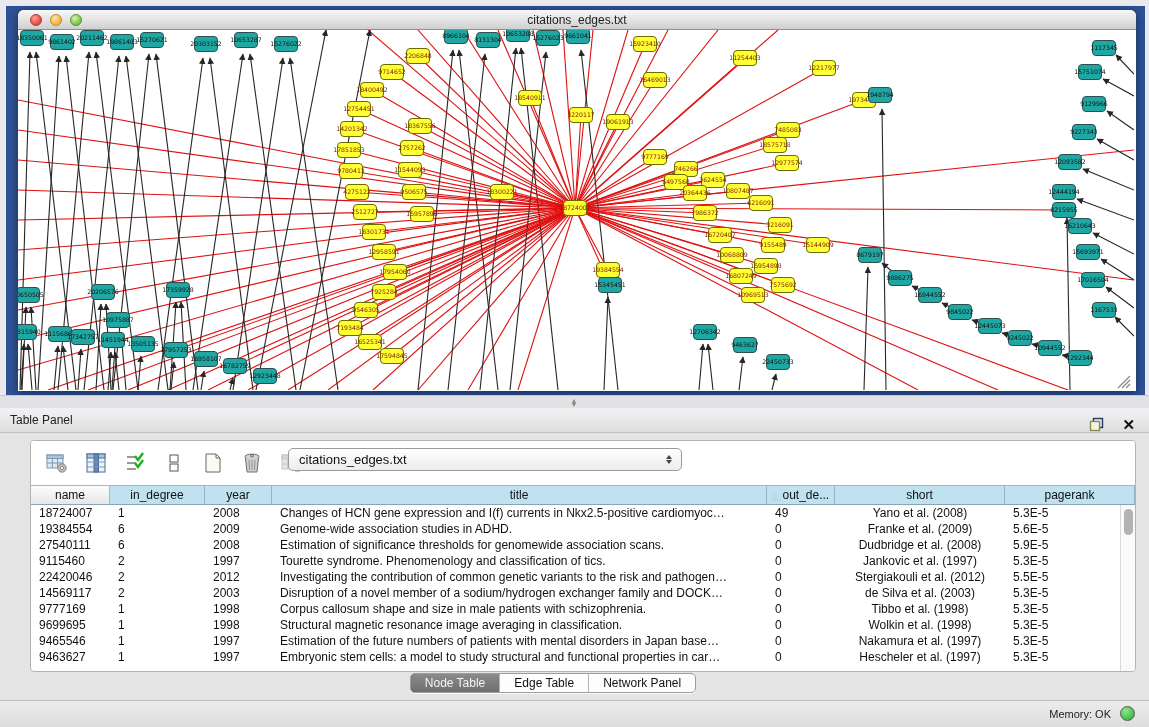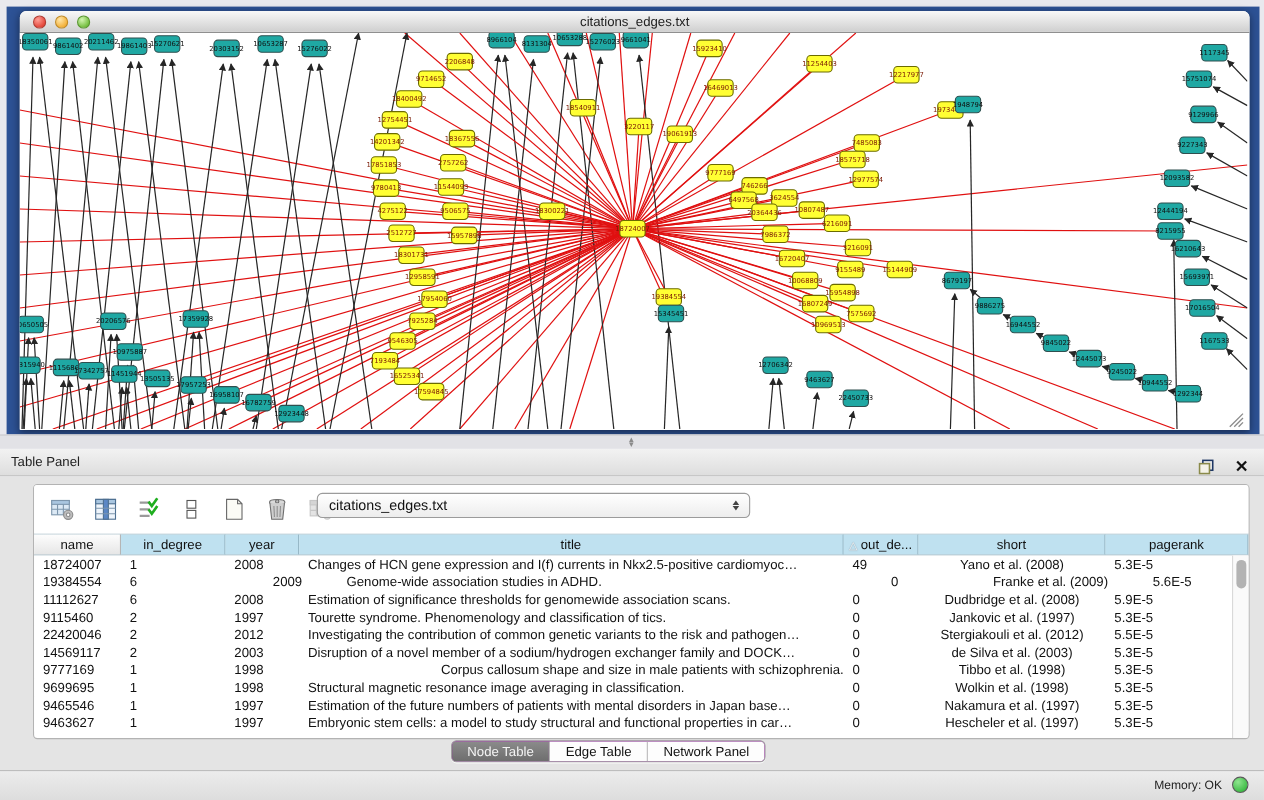--- a/index.html
+++ b/index.html
@@ -806,28 +806,28 @@
             <div class="td" style="width: 95px;">1</div>
             <div class="td" style="width: 67px;">2008</div>
             <div class="td" style="width: 495px;">Changes of HCN gene expression and I(f) currents in Nkx2.5-positive cardiomyoc…</div>
             <div class="td" style="width: 68px;">49</div>
             <div class="td center" style="width: 170px;">Yano et al. (2008)</div>
             <div class="td" style="width: 115px; flex: 1 1 0%;">5.3E-5</div>
           </div>
           <div class="tr">
             <div class="td" style="width: 79px;">19384554</div>
             <div class="td" style="width: 95px;">6</div>
-            <div class="td" style="width: 67px; margin-left: 35px;">2009</div>
+            <div class="td" style="width: 67px;">2009</div>
             <div class="td" style="width: 495px;">Genome-wide association studies in ADHD.</div>
             <div class="td" style="width: 68px;">0</div>
             <div class="td center" style="width: 170px;">Franke et al. (2009)</div>
             <div class="td" style="width: 115px; flex: 1 1 0%;">5.6E-5</div>
           </div>
           <div class="tr">
-            <div class="td" style="width: 79px;">11112627</div>
+            <div class="td" style="width: 79px;">27540111</div>
             <div class="td" style="width: 95px;">6</div>
             <div class="td" style="width: 67px;">2008</div>
             <div class="td" style="width: 495px;">Estimation of significance thresholds for genomewide association scans.</div>
             <div class="td" style="width: 68px;">0</div>
             <div class="td center" style="width: 170px;">Dudbridge et al. (2008)</div>
             <div class="td" style="width: 115px; flex: 1 1 0%;">5.9E-5</div>
           </div>
           <div class="tr">
             <div class="td" style="width: 79px;">9115460</div>
             <div class="td" style="width: 95px;">2</div>
@@ -852,21 +852,21 @@
             <div class="td" style="width: 67px;">2003</div>
             <div class="td" style="width: 495px;">Disruption of a novel member of a sodium/hydrogen exchanger family and DOCK…</div>
             <div class="td" style="width: 68px;">0</div>
             <div class="td center" style="width: 170px;">de Silva et al. (2003)</div>
             <div class="td" style="width: 115px; flex: 1 1 0%;">5.3E-5</div>
           </div>
           <div class="tr">
             <div class="td" style="width: 79px;">9777169</div>
             <div class="td" style="width: 95px;">1</div>
             <div class="td" style="width: 67px;">1998</div>
-            <div class="td" style="width: 495px; text-align: right;">Corpus callosum shape and size in male patients with schizophrenia.</div>
+            <div class="td" style="width: 495px;">Corpus callosum shape and size in male patients with schizophrenia.</div>
             <div class="td" style="width: 68px;">0</div>
             <div class="td center" style="width: 170px;">Tibbo et al. (1998)</div>
             <div class="td" style="width: 115px; flex: 1 1 0%;">5.3E-5</div>
           </div>
           <div class="tr">
             <div class="td" style="width: 79px;">9699695</div>
             <div class="td" style="width: 95px;">1</div>
             <div class="td" style="width: 67px;">1998</div>
             <div class="td" style="width: 495px;">Structural magnetic resonance image averaging in classification.</div>
             <div class="td" style="width: 68px;">0</div>

